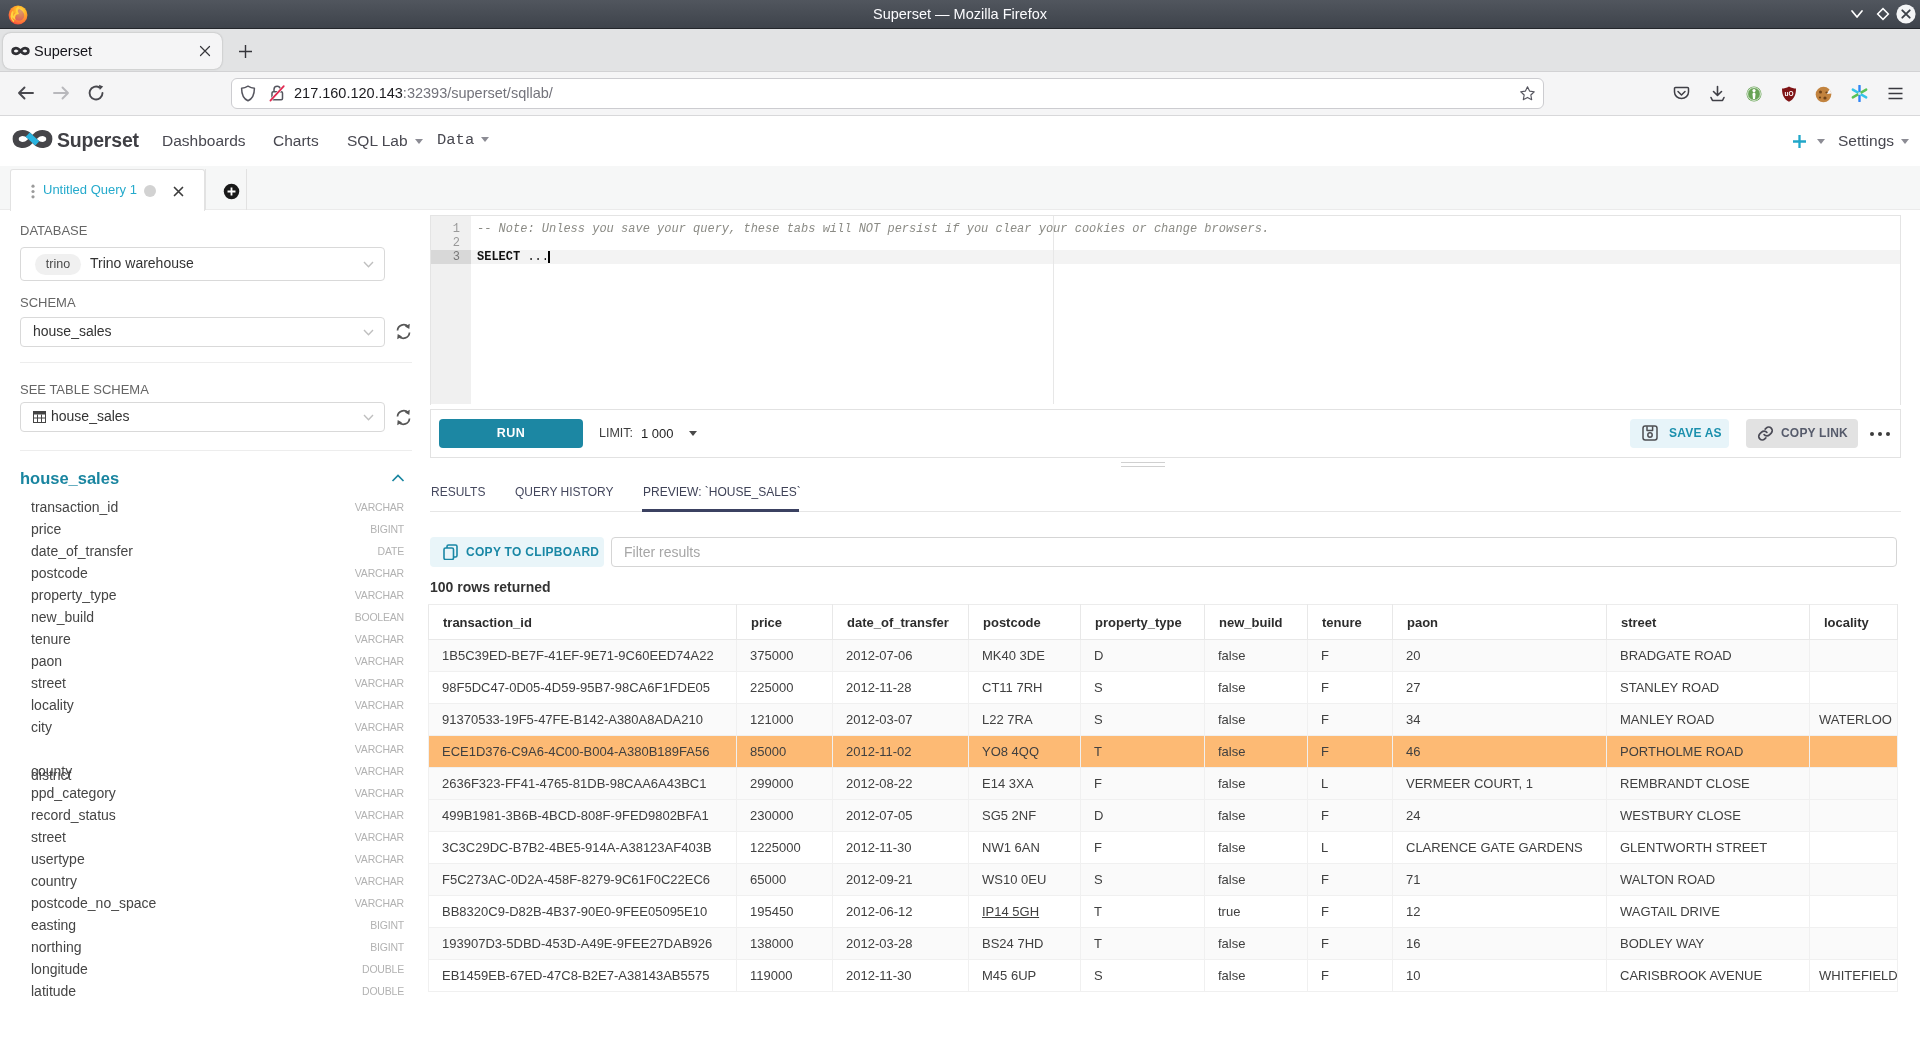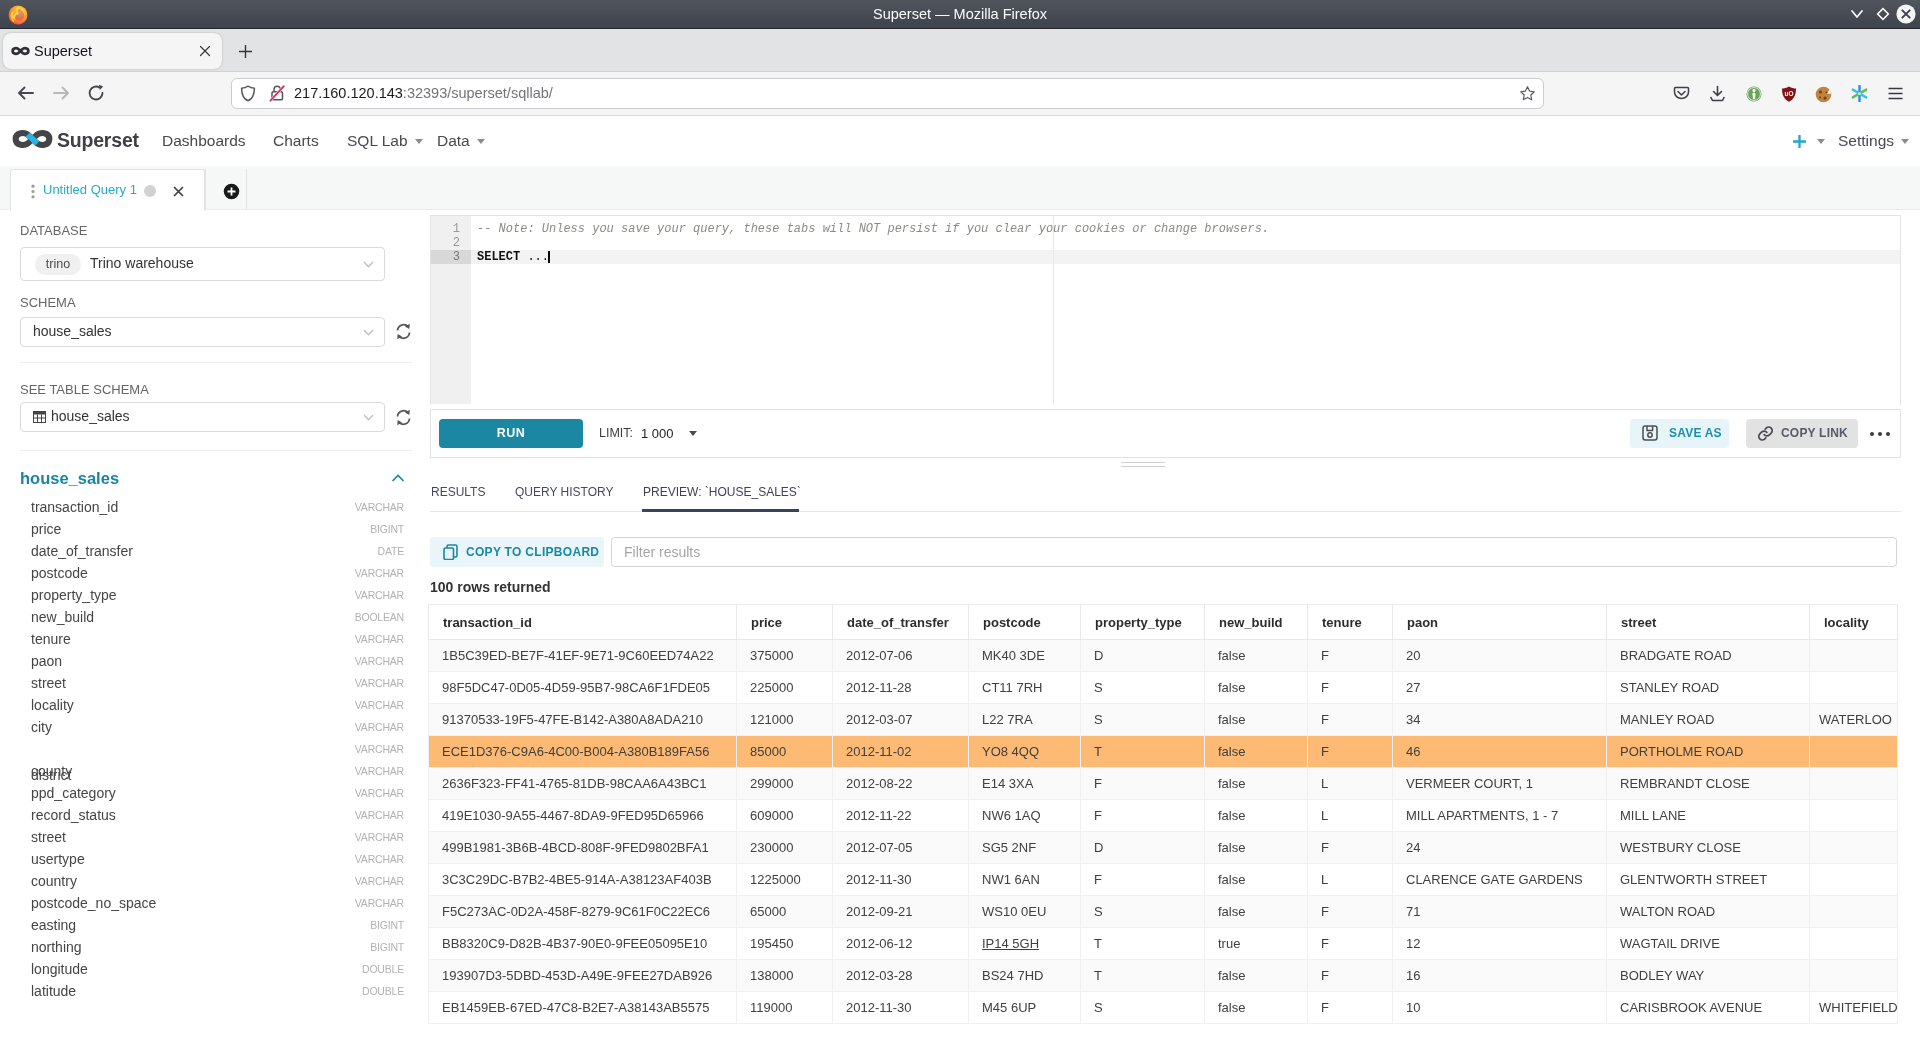--- a/index.html
+++ b/index.html
@@ -113,21 +113,21 @@
 <svg class="abs" style="left:12px;top:128px" width="41" height="22" viewBox="0 0 44 24">
 <g fill="none" stroke="#454549" stroke-width="6.6" stroke-linejoin="round">
 <path d="M18.5 8.6 C13.5 3.6 3.6 4.8 3.6 12 C3.6 19.2 13.5 20.4 18.5 15.4 L25.5 8.6 C30.5 3.6 40.4 4.8 40.4 12 C40.4 19.2 30.5 20.4 25.5 15.4 Z"></path>
 </g>
 <path d="M16.8 7.2 L27.2 16.8" stroke="#29b4e0" stroke-width="6.6" fill="none"></path>
 </svg>
 <div class="abs" style="left:57px;top:116px;height:50px;line-height:48px;font-size:19.5px;font-weight:bold;color:#3f3f44;letter-spacing:-0.2px;">Superset</div>
 <div class="abs" style="left:162px;top:116px;height:50px;line-height:49px;font-size:15.5px;color:#484850;">Dashboards</div>
 <div class="abs" style="left:273px;top:116px;height:50px;line-height:49px;font-size:15.5px;color:#484850;">Charts</div>
 <div class="abs" style="left:347px;top:116px;height:50px;line-height:49px;font-size:15.5px;color:#484850;">SQL Lab<span style="display:inline-block;vertical-align:middle;margin-left:7px;width:0;height:0;border-left:4px solid transparent;border-right:4px solid transparent;border-top:5px solid #8c8c94;"></span></div>
-<div class="abs" style="left:437px;top:116px;height:50px;line-height:49px;font-size:15.5px;color:#484850;">Data<span style="display:inline-block;vertical-align:middle;margin-left:7px;width:0;height:0;border-left:4px solid transparent;border-right:4px solid transparent;border-top:5px solid #8c8c94;"></span></div>
+<div class="abs" style="left:437px;top:116px;height:50px;line-height:49px;font-size:15.5px;color:#484850;font-family:Liberation Mono, monospace;">Data<span style="display:inline-block;vertical-align:middle;margin-left:7px;width:0;height:0;border-left:4px solid transparent;border-right:4px solid transparent;border-top:5px solid #8c8c94;"></span></div>
 <svg class="abs" style="left:1792px;top:134px" width="15" height="15" viewBox="0 0 15 15">
     <path d="M7.5 1 V14 M1 7.5 H14" stroke="#20a7c9" stroke-width="2.3"></path>
   </svg>
 <div class="abs" style="left:1810px;top:116px;height:50px;line-height:49px;"><span style="display:inline-block;vertical-align:middle;margin-left:7px;width:0;height:0;border-left:4px solid transparent;border-right:4px solid transparent;border-top:5px solid #8c8c94;"></span></div>
 <div class="abs" style="left:1838px;top:116px;height:50px;line-height:49px;font-size:15.5px;color:#484850;">Settings<span style="display:inline-block;vertical-align:middle;margin-left:7px;width:0;height:0;border-left:4px solid transparent;border-right:4px solid transparent;border-top:5px solid #8c8c94;"></span></div>
 <div class="abs" style="left:0;top:166px;width:1920px;height:44px;background:#f6f7f7;border-bottom:1px solid #ebebeb;"></div>
 <div class="abs" style="left:205px;top:169px;width:42px;height:41px;border-left:1px solid #e2e2e2;border-right:1px solid #e2e2e2;"></div>
 <div class="abs" style="left:10px;top:169px;width:195px;height:42px;background:#fff;border:1px solid #e2e2e2;border-bottom:none;border-radius:3px 3px 0 0;"></div>
 <svg class="abs" style="left:30px;top:184px" width="6" height="15" viewBox="0 0 6 15">
     <g fill="#9b9b9b">
@@ -368,32 +368,20 @@
         <td style="padding-left:13px;color:#404040;border:1px solid #f0f0f0;overflow:hidden;white-space:nowrap;">299000</td>
         <td style="padding-left:13px;color:#404040;border:1px solid #f0f0f0;overflow:hidden;white-space:nowrap;">2012-08-22</td>
         <td style="padding-left:13px;color:#404040;border:1px solid #f0f0f0;overflow:hidden;white-space:nowrap;">E14 3XA</td>
         <td style="padding-left:13px;color:#404040;border:1px solid #f0f0f0;overflow:hidden;white-space:nowrap;">F</td>
         <td style="padding-left:13px;color:#404040;border:1px solid #f0f0f0;overflow:hidden;white-space:nowrap;">false</td>
         <td style="padding-left:13px;color:#404040;border:1px solid #f0f0f0;overflow:hidden;white-space:nowrap;">L</td>
         <td style="padding-left:13px;color:#404040;border:1px solid #f0f0f0;overflow:hidden;white-space:nowrap;">VERMEER COURT, 1</td>
         <td style="padding-left:13px;color:#404040;border:1px solid #f0f0f0;overflow:hidden;white-space:nowrap;">REMBRANDT CLOSE</td>
         <td style="padding-left:9px;color:#404040;border:1px solid #f0f0f0;overflow:hidden;white-space:nowrap;"></td>
       </tr>
-      <tr style="height:32px;background:#fff;">
-        <td style="padding-left:13px;color:#404040;border:1px solid #f0f0f0;overflow:hidden;white-space:nowrap;">419E1030-9A55-4467-8DA9-9FED95D65966</td>
-        <td style="padding-left:13px;color:#404040;border:1px solid #f0f0f0;overflow:hidden;white-space:nowrap;">609000</td>
-        <td style="padding-left:13px;color:#404040;border:1px solid #f0f0f0;overflow:hidden;white-space:nowrap;">2012-11-22</td>
-        <td style="padding-left:13px;color:#404040;border:1px solid #f0f0f0;overflow:hidden;white-space:nowrap;">NW6 1AQ</td>
-        <td style="padding-left:13px;color:#404040;border:1px solid #f0f0f0;overflow:hidden;white-space:nowrap;">F</td>
-        <td style="padding-left:13px;color:#404040;border:1px solid #f0f0f0;overflow:hidden;white-space:nowrap;">false</td>
-        <td style="padding-left:13px;color:#404040;border:1px solid #f0f0f0;overflow:hidden;white-space:nowrap;">L</td>
-        <td style="padding-left:13px;color:#404040;border:1px solid #f0f0f0;overflow:hidden;white-space:nowrap;">MILL APARTMENTS, 1 - 7</td>
-        <td style="padding-left:13px;color:#404040;border:1px solid #f0f0f0;overflow:hidden;white-space:nowrap;">MILL LANE</td>
-        <td style="padding-left:9px;color:#404040;border:1px solid #f0f0f0;overflow:hidden;white-space:nowrap;"></td>
-      </tr>
       <tr style="height:32px;background:#fafafa;">
         <td style="padding-left:13px;color:#404040;border:1px solid #f0f0f0;overflow:hidden;white-space:nowrap;">499B1981-3B6B-4BCD-808F-9FED9802BFA1</td>
         <td style="padding-left:13px;color:#404040;border:1px solid #f0f0f0;overflow:hidden;white-space:nowrap;">230000</td>
         <td style="padding-left:13px;color:#404040;border:1px solid #f0f0f0;overflow:hidden;white-space:nowrap;">2012-07-05</td>
         <td style="padding-left:13px;color:#404040;border:1px solid #f0f0f0;overflow:hidden;white-space:nowrap;">SG5 2NF</td>
         <td style="padding-left:13px;color:#404040;border:1px solid #f0f0f0;overflow:hidden;white-space:nowrap;">D</td>
         <td style="padding-left:13px;color:#404040;border:1px solid #f0f0f0;overflow:hidden;white-space:nowrap;">false</td>
         <td style="padding-left:13px;color:#404040;border:1px solid #f0f0f0;overflow:hidden;white-space:nowrap;">F</td>
         <td style="padding-left:13px;color:#404040;border:1px solid #f0f0f0;overflow:hidden;white-space:nowrap;">24</td>
         <td style="padding-left:13px;color:#404040;border:1px solid #f0f0f0;overflow:hidden;white-space:nowrap;">WESTBURY CLOSE</td>

